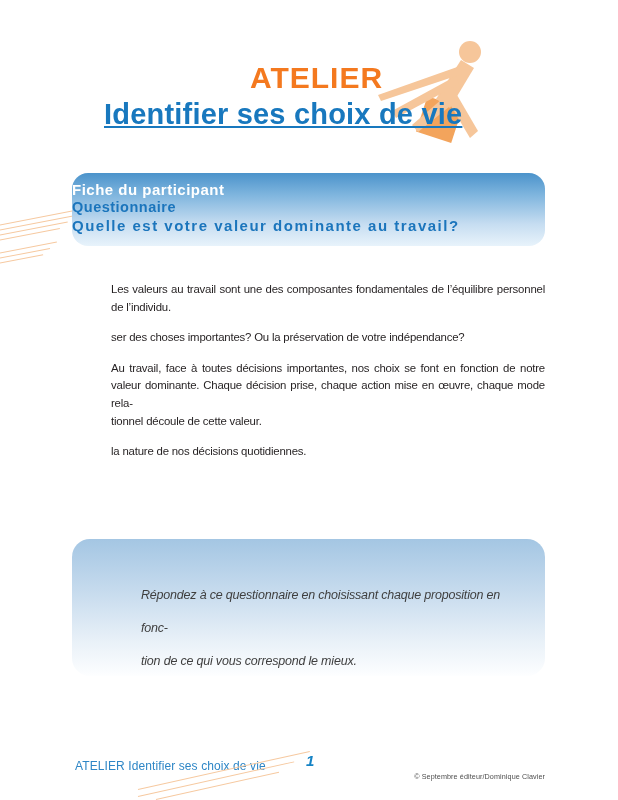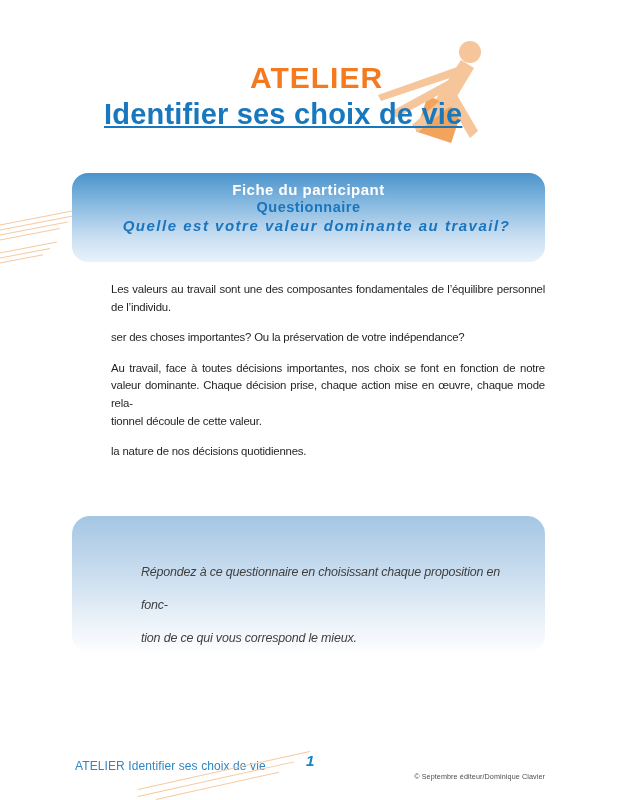--- a/index.html
+++ b/index.html
@@ -12,39 +12,38 @@
     position:absolute;left:250px;top:63px;z-index:2;
     font-size:30px;font-weight:bold;line-height:1;letter-spacing:1px;color:#f4791f;
   }
   .doc-title{
     position:absolute;left:104px;top:99px;z-index:2;
     font-size:29px;font-weight:bold;line-height:1.1;color:#1878be;letter-spacing:0.2px;text-decoration:underline;
   }
   .figure-art{position:absolute;left:350px;top:35px;width:180px;height:115px;z-index:1;}
   
   .banner{
-    position:absolute;left:72px;top:173px;width:473px;height:89px;z-index:2;
+    position:absolute;left:72px;top:173px;width:473px;height:73px;z-index:2;
     border-radius:16px;
     background:linear-gradient(180deg,#4b93cb 0%,#7fb5de 30%,#c6ddf1 70%,#e8f3fb 100%);
-    text-align:center;
   }
   .banner .l1{padding-top:8px;font-size:15px;font-weight:bold;letter-spacing:0.5px;color:#ffffff;line-height:18px;}
   .banner .l2{font-size:14.5px;font-weight:bold;letter-spacing:0.5px;color:#1b75bc;line-height:17px;}
-  .banner .l3{font-size:15px;font-weight:bold;font-style:italic;letter-spacing:1.5px;color:#1b75bc;line-height:20px;padding-left:16px;}
+  .banner .l3{font-size:15px;font-weight:bold;letter-spacing:1.5px;color:#1b75bc;line-height:20px;}
   
   .body-text{
     position:absolute;left:75px;top:281px;width:470px;
     font-size:11.4px;letter-spacing:-0.2px;line-height:17.6px;color:#231f20;
   }
   .body-text .para{margin:0 0 13px 0;}
   .tline{min-height:17.6px;margin-left:36px;}
   .just{text-align:justify;text-align-last:justify;}
   
   .quote-box{
-    position:absolute;left:72px;top:516px;width:473px;height:137px;
+    position:absolute;left:72px;top:539px;width:473px;height:137px;
     border-radius:18px;
     background:linear-gradient(180deg,#a4c6e3 0%,#c8dcee 40%,#e9f1f8 75%,#fdfeff 100%);
   }
   .quote-box .qtext{
     position:absolute;left:33px;top:40px;width:410px;
     font-size:12.5px;font-style:italic;letter-spacing:-0.2px;color:#3f3f3f;line-height:33px;
   }
   
   .footer-left{position:absolute;left:75px;top:759px;font-size:12px;color:#2e86c6;letter-spacing:0.1px;}
   .page-number{position:absolute;left:306px;top:752px;font-size:15px;font-weight:bold;font-style:italic;color:#1583c5;}

